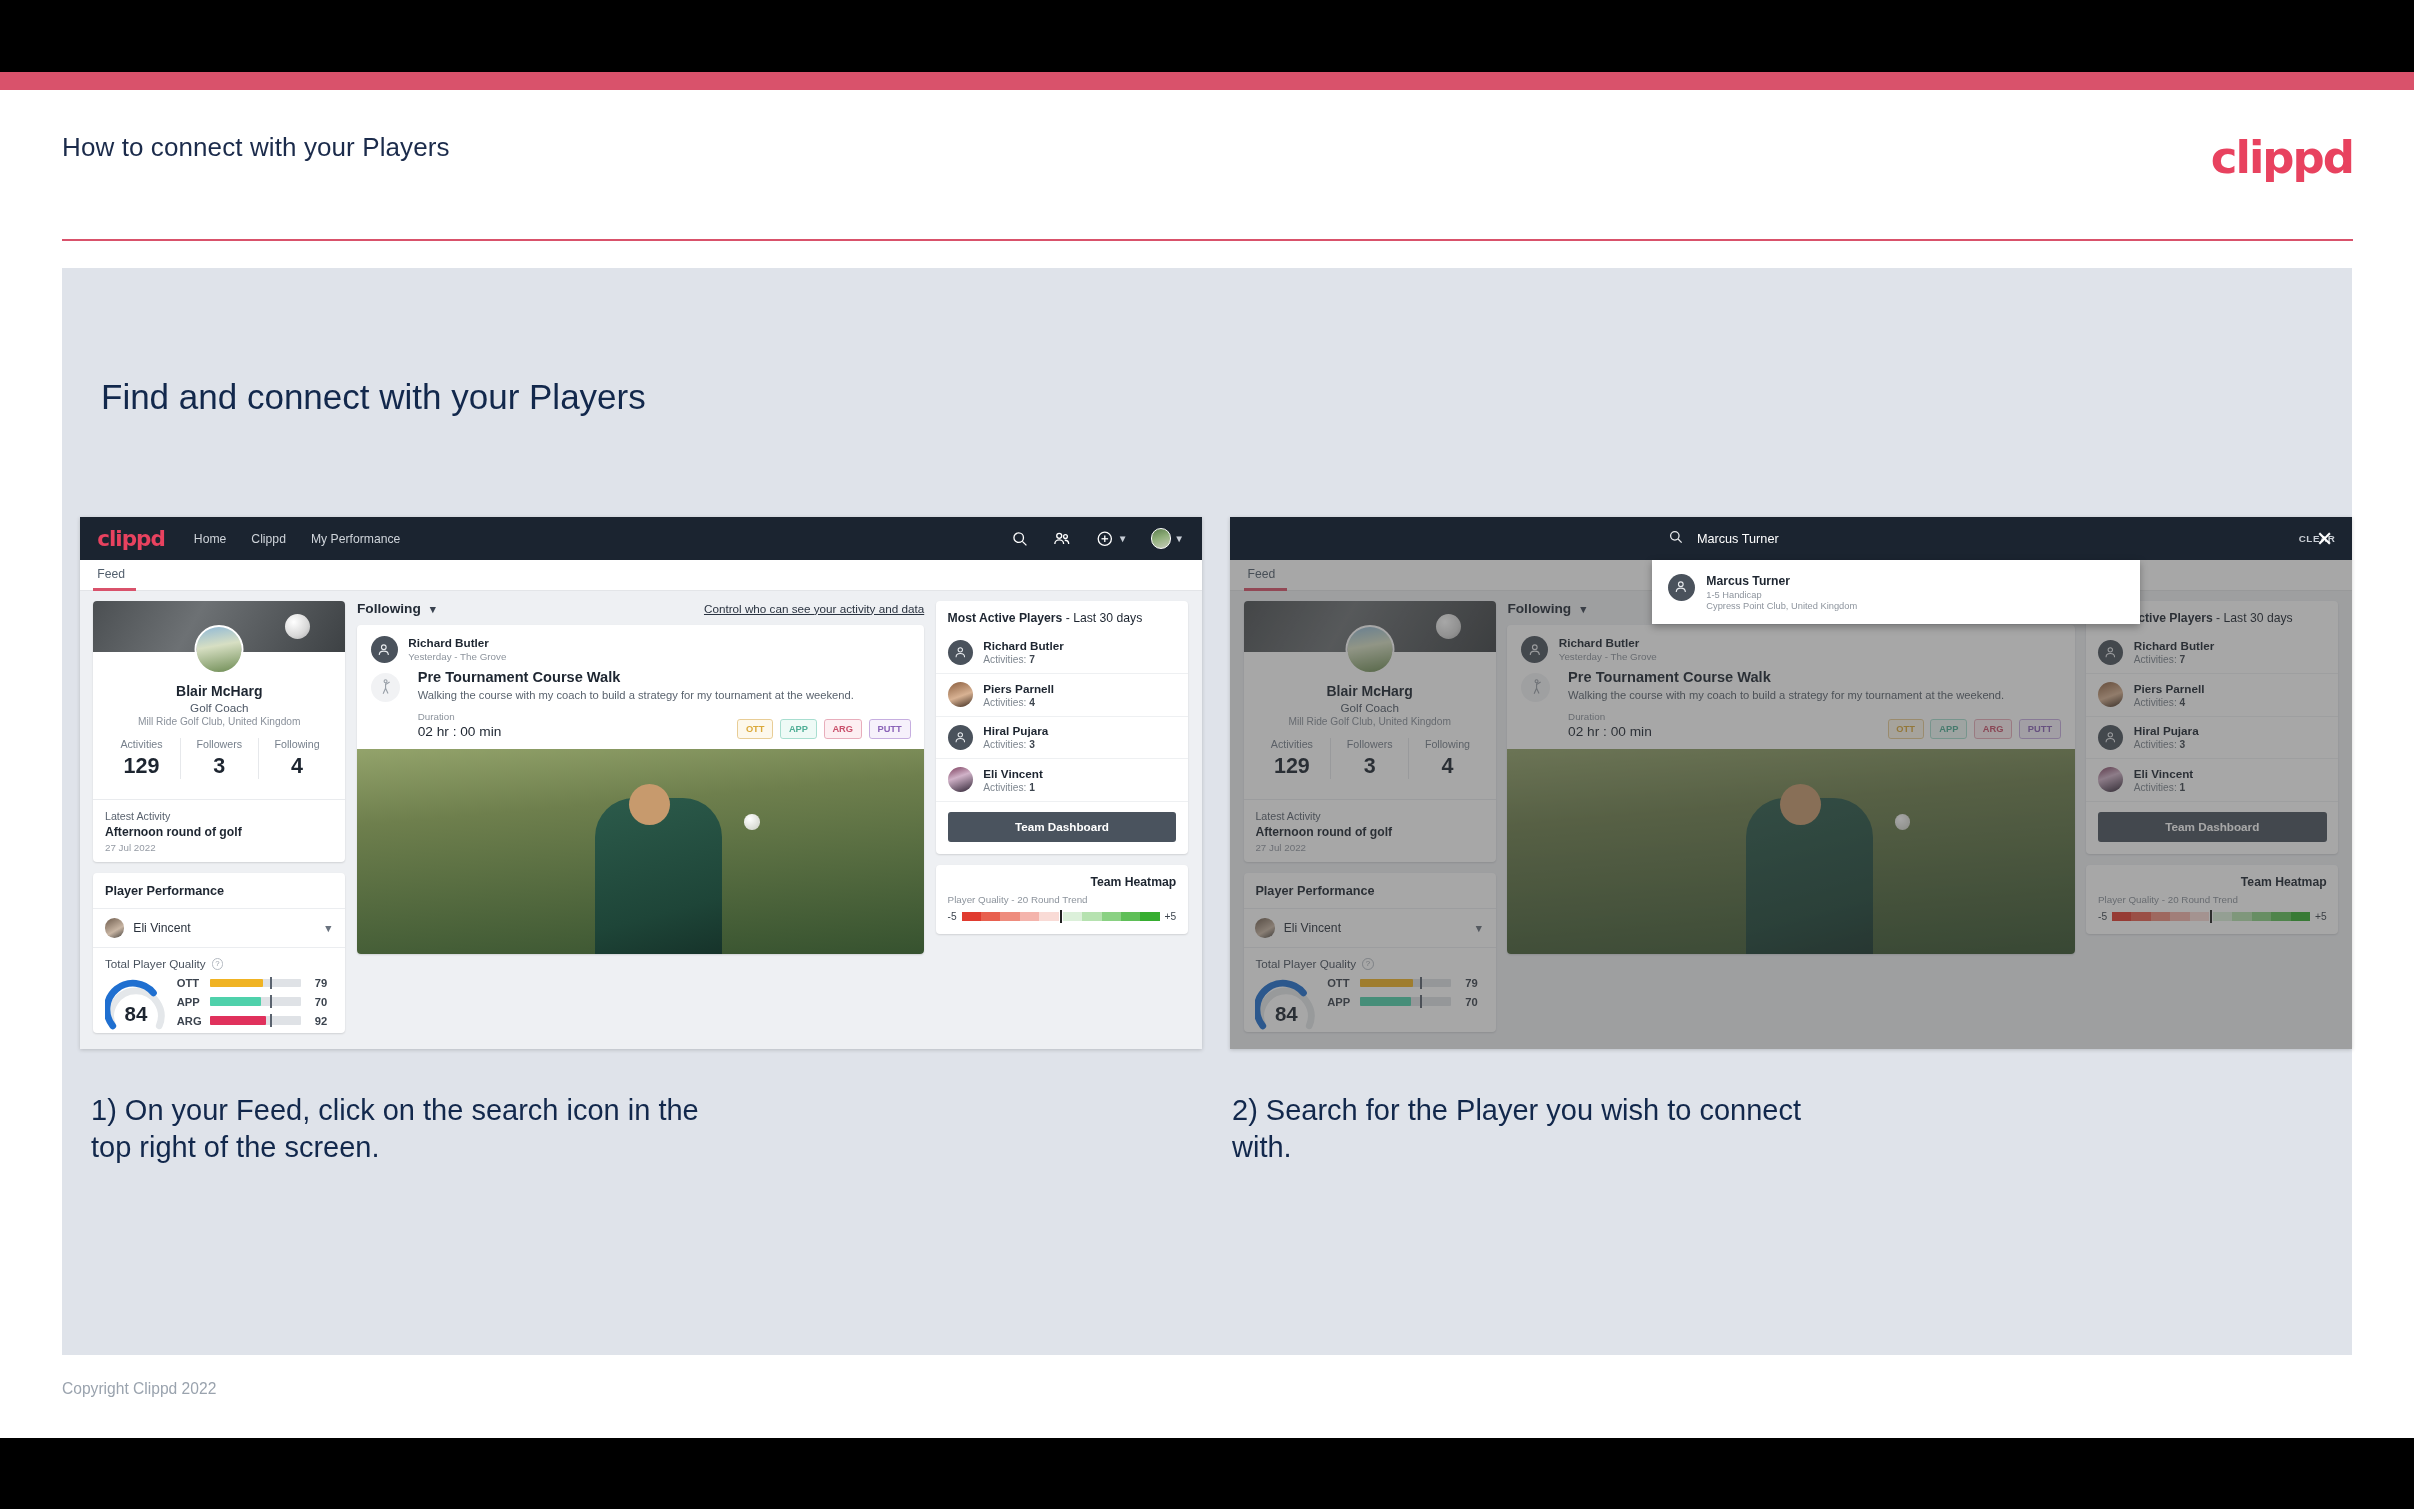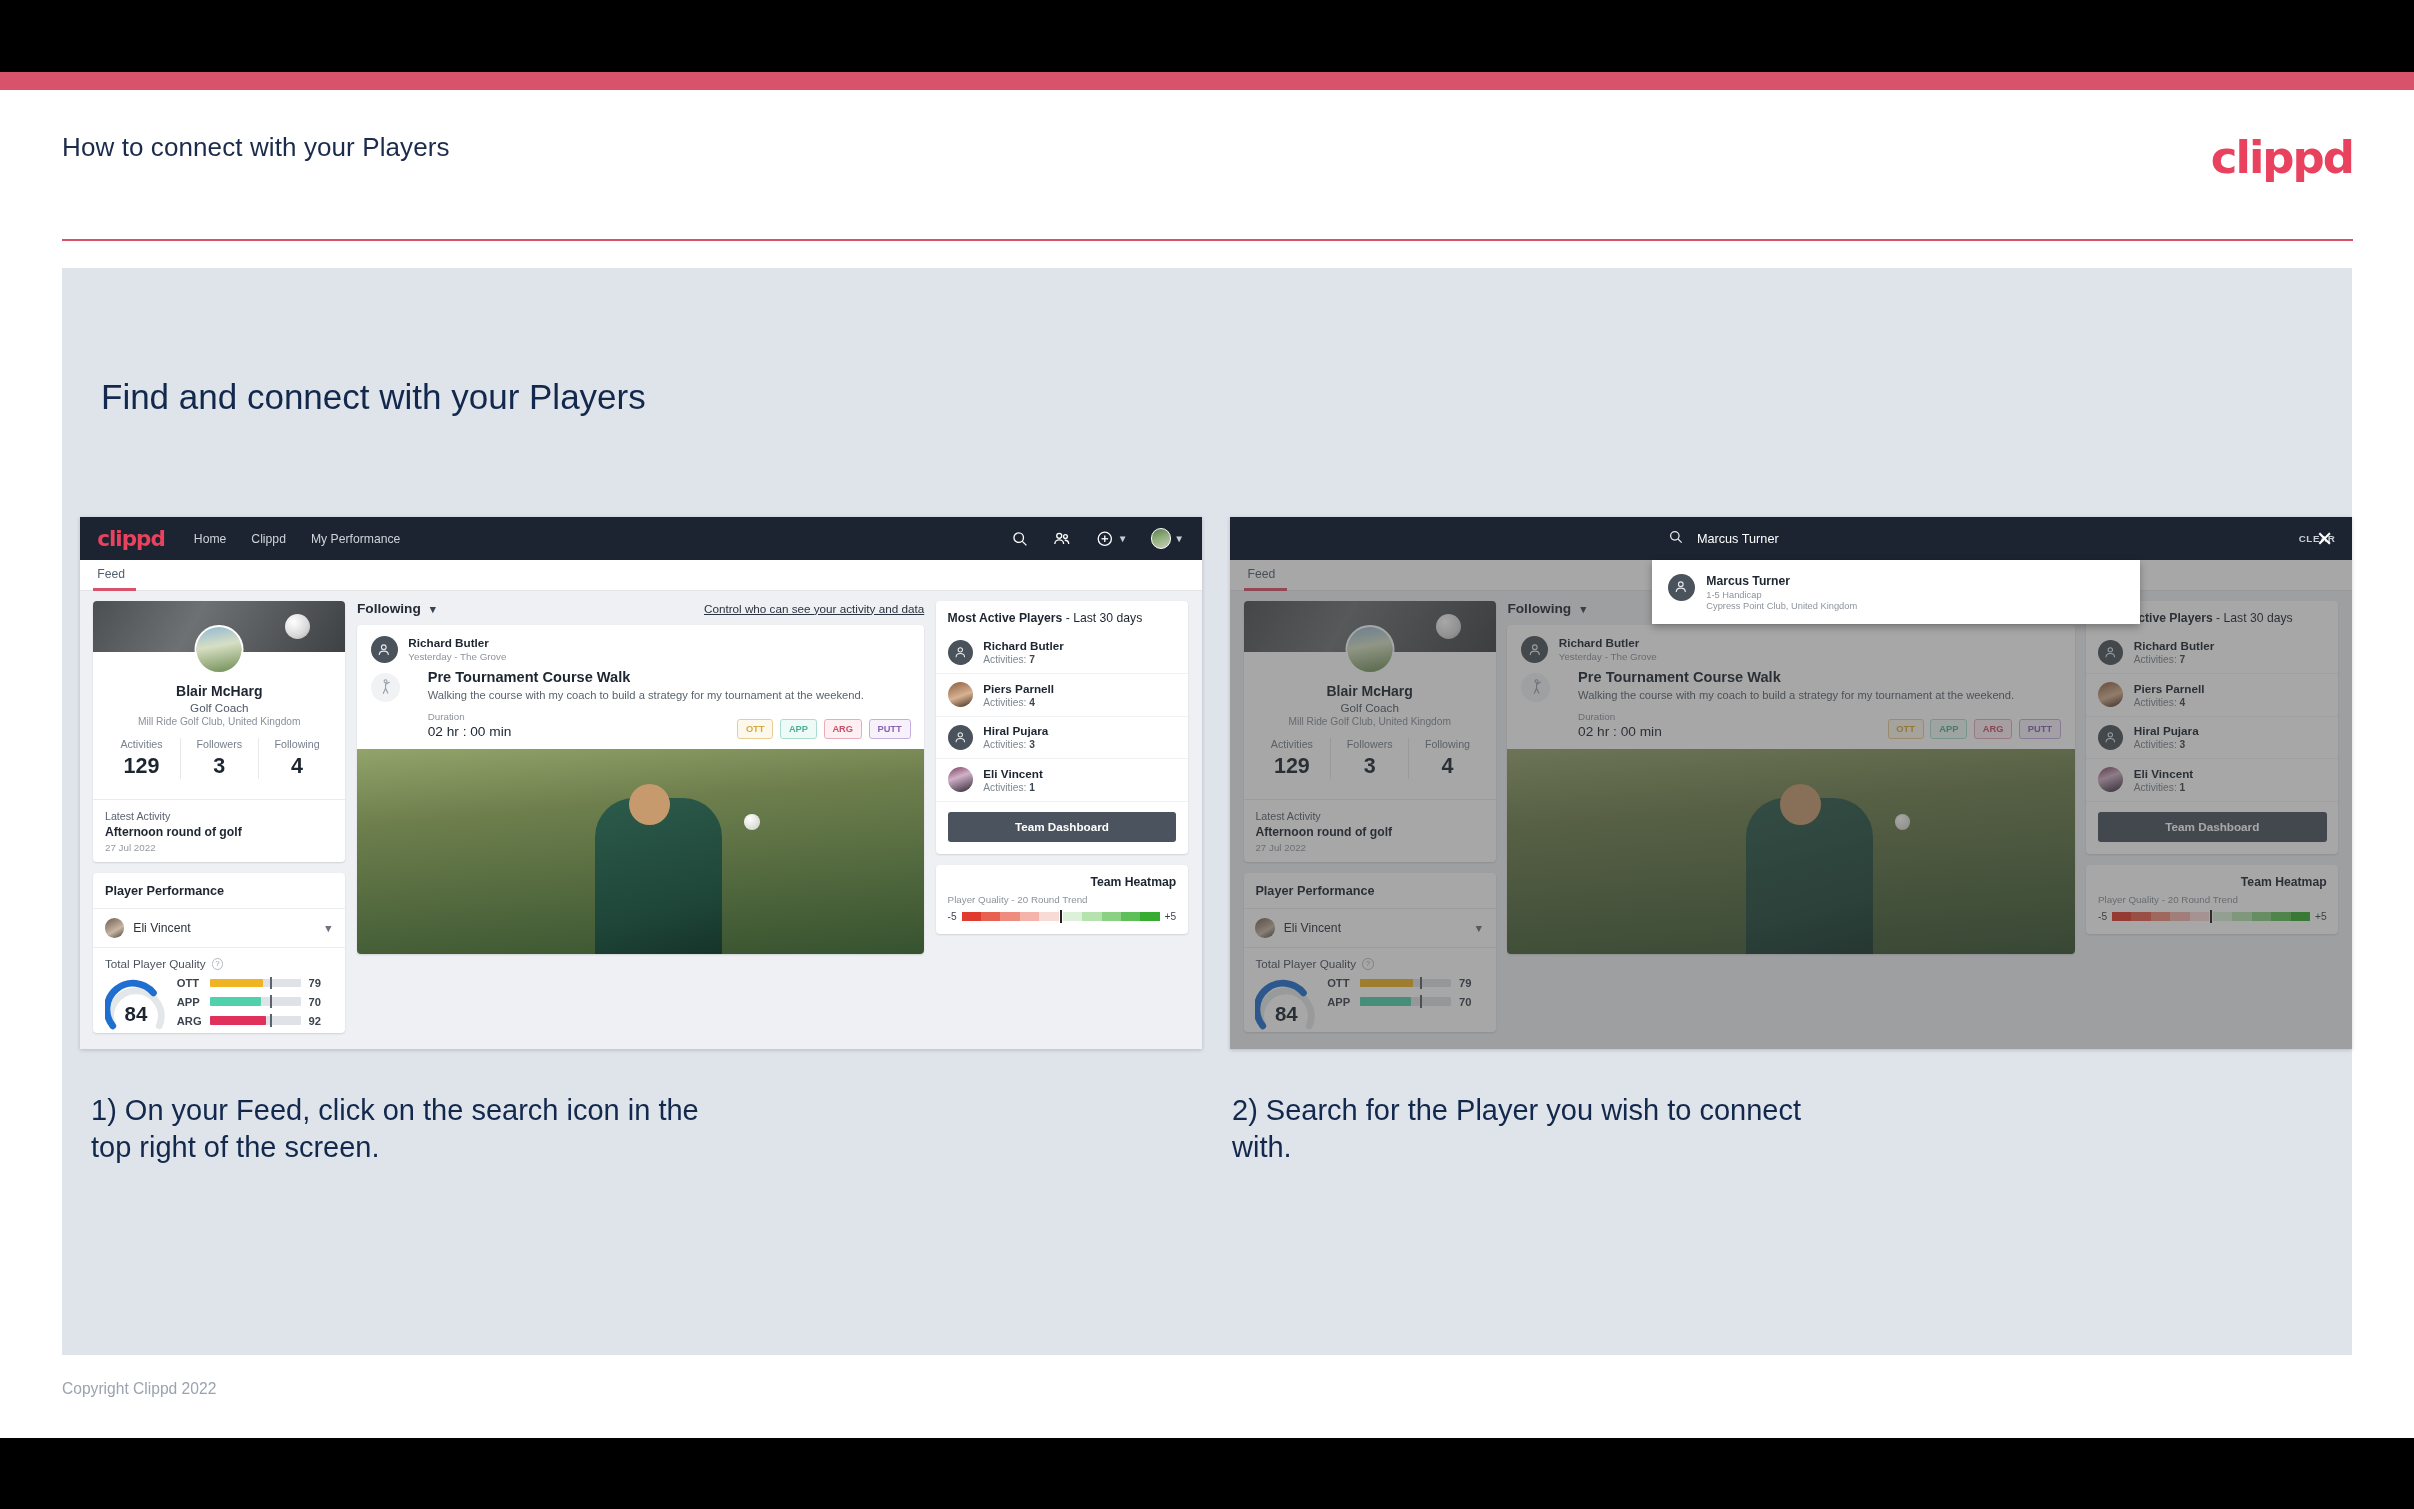--- a/index.html
+++ b/index.html
@@ -98,40 +98,40 @@
   .pp-metrics { display:flex; margin-top:6.8px; gap:9.8px; }
   .gauge { position:relative; width:62px; height:55px; flex:0 0 62px; }
   .gauge svg { position:absolute; left:0; top:0; }
   .gauge-val { position:absolute; left:0; right:0; top:25px; text-align:center; font-size:20.5px; font-weight:bold; color:#1d2530; }
   .bars { flex:1; }
   .brow { display:flex; align-items:center; margin-bottom:6.8px; font-size:11.2px; color:#3b434e; }
   .blab { width:33px; font-weight:600; }
   .btrack { flex:1; height:8.8px; background:#dfe2e6; border-radius:1px; position:relative; margin-right:7.8px; }
   .bfill { position:absolute; left:0; top:0; bottom:0; border-radius:1px; }
   .btick { position:absolute; top:-2px; bottom:-2px; width:2px; background:#5a636f; }
-  .bnum { width:25px; text-align:left; font-weight:600; }
+  .bnum { width:25px; text-align:center; font-weight:600; }
 
   
   .mid-top { display:flex; align-items:center; margin-bottom:8.8px; }
   .following { font-size:13.7px; color:#232b36; font-weight:600; }
   .following .caret { color:#3a4350; font-size:10.7px; }
   .control-link { margin-left:auto; font-size:11.7px; color:#2a3340; text-decoration:underline; }
 
   .post-head { display:flex; padding:11.7px 13.7px 5.9px; align-items:flex-start; }
   .post-av { width:27px; height:27px; border-radius:50%; background:#4a525c; flex:0 0 27px;
              display:flex; align-items:center; justify-content:center; }
   .post-av svg { width:15.6px; height:15.6px; stroke:#e9ecef; fill:none; stroke-width:1.7; }
   .post-meta { margin-left:10.7px; }
   .post-name { font-size:11.7px; font-weight:bold; color:#1d2530; }
   .post-sub { font-size:9.8px; color:#8d949d; margin-top:2px; }
   .post-body { display:flex; padding:0 13.7px 9.8px; }
   .post-icon { width:29px; height:29px; border-radius:50%; background:#f1f2f4; flex:0 0 29px;
                display:flex; align-items:center; justify-content:center; margin-top:3.9px; }
   .post-icon svg { width:19.5px; height:19.5px; stroke:#99a0a8; fill:none; stroke-width:1.4; }
-  .post-content { margin-left:28px; flex:1; }
+  .post-content { margin-left:18px; flex:1; }
   .post-title { font-size:14.6px; font-weight:bold; color:#1d2530; }
   .post-desc { font-size:11.2px; color:#5a636e; margin-top:3.9px; }
   .post-dur-row { display:flex; align-items:flex-end; margin-top:9.8px; }
   .dur-l { font-size:9.8px; color:#8d949d; }
   .dur-v { font-size:13.7px; color:#1d2530; margin-top:2px; }
   .badges { margin-left:auto; display:flex; gap:6.8px; align-items:center; }
   .badge { font-size:9.3px; font-weight:bold; padding:3.9px 7.8px; border-radius:2.9px; border:1px solid; }
   .post-photo { height:205px; background:linear-gradient(175deg,#93a36b 0%,#6e7f4d 30%,#36522f 100%); position:relative; overflow:hidden;}
   .golfer { position:absolute; left:42%; bottom:0; width:127px; height:156px; border-radius:39px 39px 0 0;
             background:linear-gradient(165deg,#2c5b4b 0%,#1e4538 70%,#16332a 100%); }

